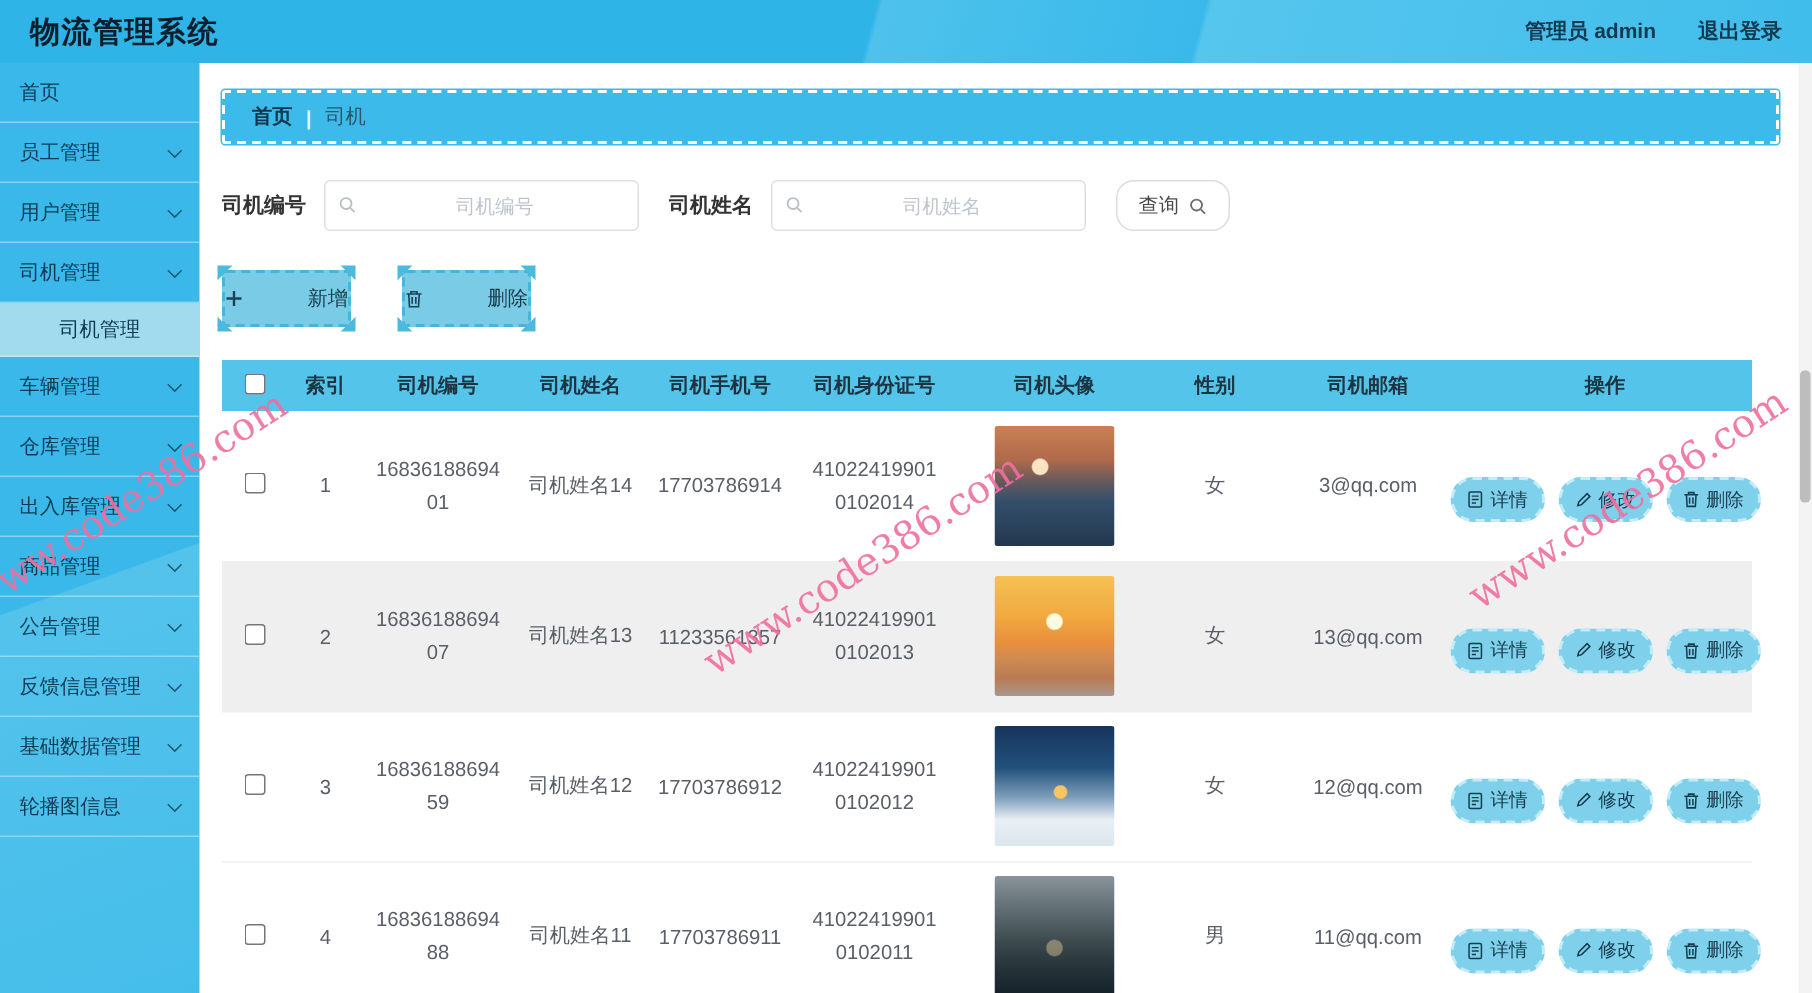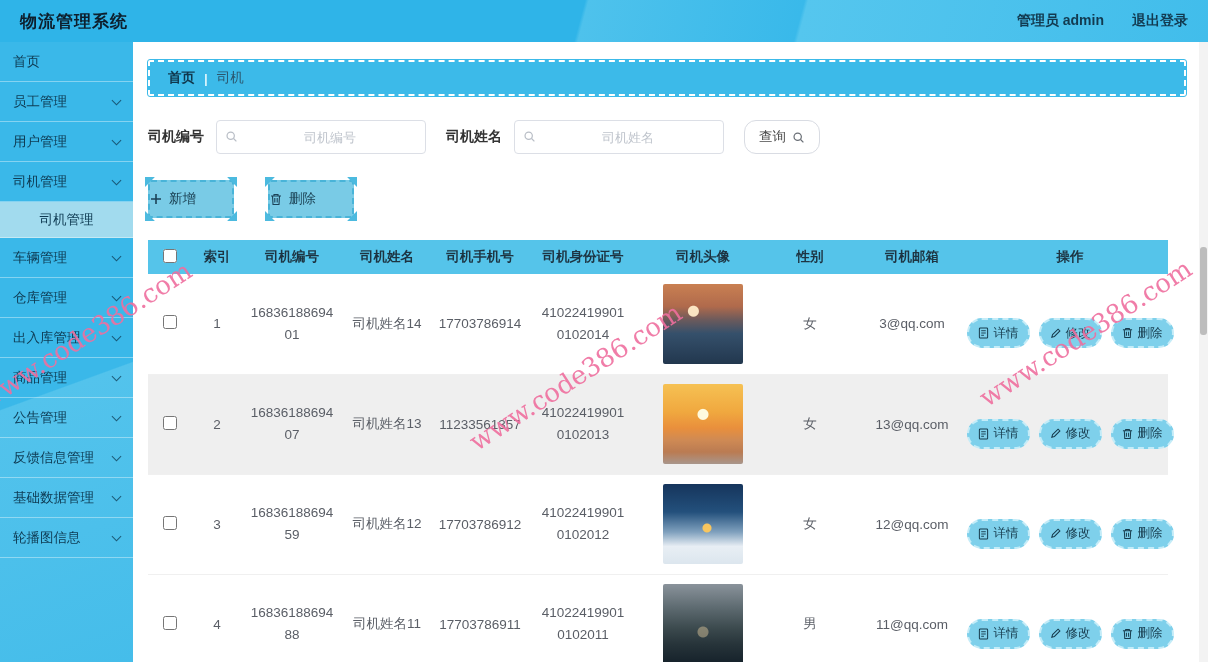--- a/index.html
+++ b/index.html
@@ -5,21 +5,21 @@
   * { margin:0; padding:0; box-sizing:border-box; }
   html,body { width:1208px; height:662px; overflow:hidden; font-family:"Liberation Sans","DejaVu Sans",sans-serif; background:#fff; }
   .app { position:relative; width:1208px; height:662px; overflow:hidden; }
 
   
   .top-header {
     position:absolute; left:0; top:0; width:1208px; height:42px;
     background:linear-gradient(105deg,#2fb4e8 48%,#4ec2ec 48.3%,#39b9ea 66%,#55c6ee 66.3%,#41bdeb 100%);
     display:flex; align-items:center; justify-content:space-between; padding:0 20px; z-index:20;
   }
-  .app-title { font-size:17px; font-weight:bold; color:#0d1f2d; letter-spacing:1px; }
+  .app-title { font-size:20px; font-weight:bold; color:#0d1f2d; letter-spacing:1px; }
   .header-right { display:flex; align-items:center; gap:28px; font-size:14px; color:#123a50;font-weight:bold; }
   .header-right span { cursor:pointer; }
 
   
   .sidebar {
     position:absolute; left:0; top:42px; width:133px; height:620px;
     background:linear-gradient(160deg,#3ab8e9 55%,#53c3ec 55.2%,#45bdea 100%);
     z-index:15; overflow:hidden;
   }
   .side-item {
@@ -65,21 +65,21 @@
     height:34px; padding:0 14px; background:#fff; border:1px solid #d9dce3; border-radius:12px;
     display:flex; align-items:center; gap:6px; font-size:13.5px; color:#4a4a4a; cursor:pointer;
     font-family:"Liberation Sans","DejaVu Sans",sans-serif;
   }
 
   
   .toolbar { display:flex; gap:34px; margin-top:26px; }
   .fancy-btn {
     position:relative; min-width:86px; height:38px; background:#79cbe6;
     border:2px dashed #49b4d8; border-radius:3px;
-    display:flex; align-items:center; justify-content:flex-start; gap:7px;
+    display:flex; align-items:center; justify-content:space-between; gap:7px;
     font-size:13.5px; color:#173c4e; cursor:pointer;
   }
   .corner { position:absolute; width:0; height:0; border:7px solid transparent; border-bottom-color:#4cbadf; }
   .c-tl { top:-12px; left:-12px; transform:rotate(-45deg); }
   .c-tr { top:-12px; right:-12px; transform:rotate(45deg); }
   .c-bl { bottom:-12px; left:-12px; transform:rotate(-135deg); }
   .c-br { bottom:-12px; right:-12px; transform:rotate(135deg); }
 
   
   .drv-table { margin-top:22px; border-collapse:collapse; table-layout:fixed; width:1020px; }

